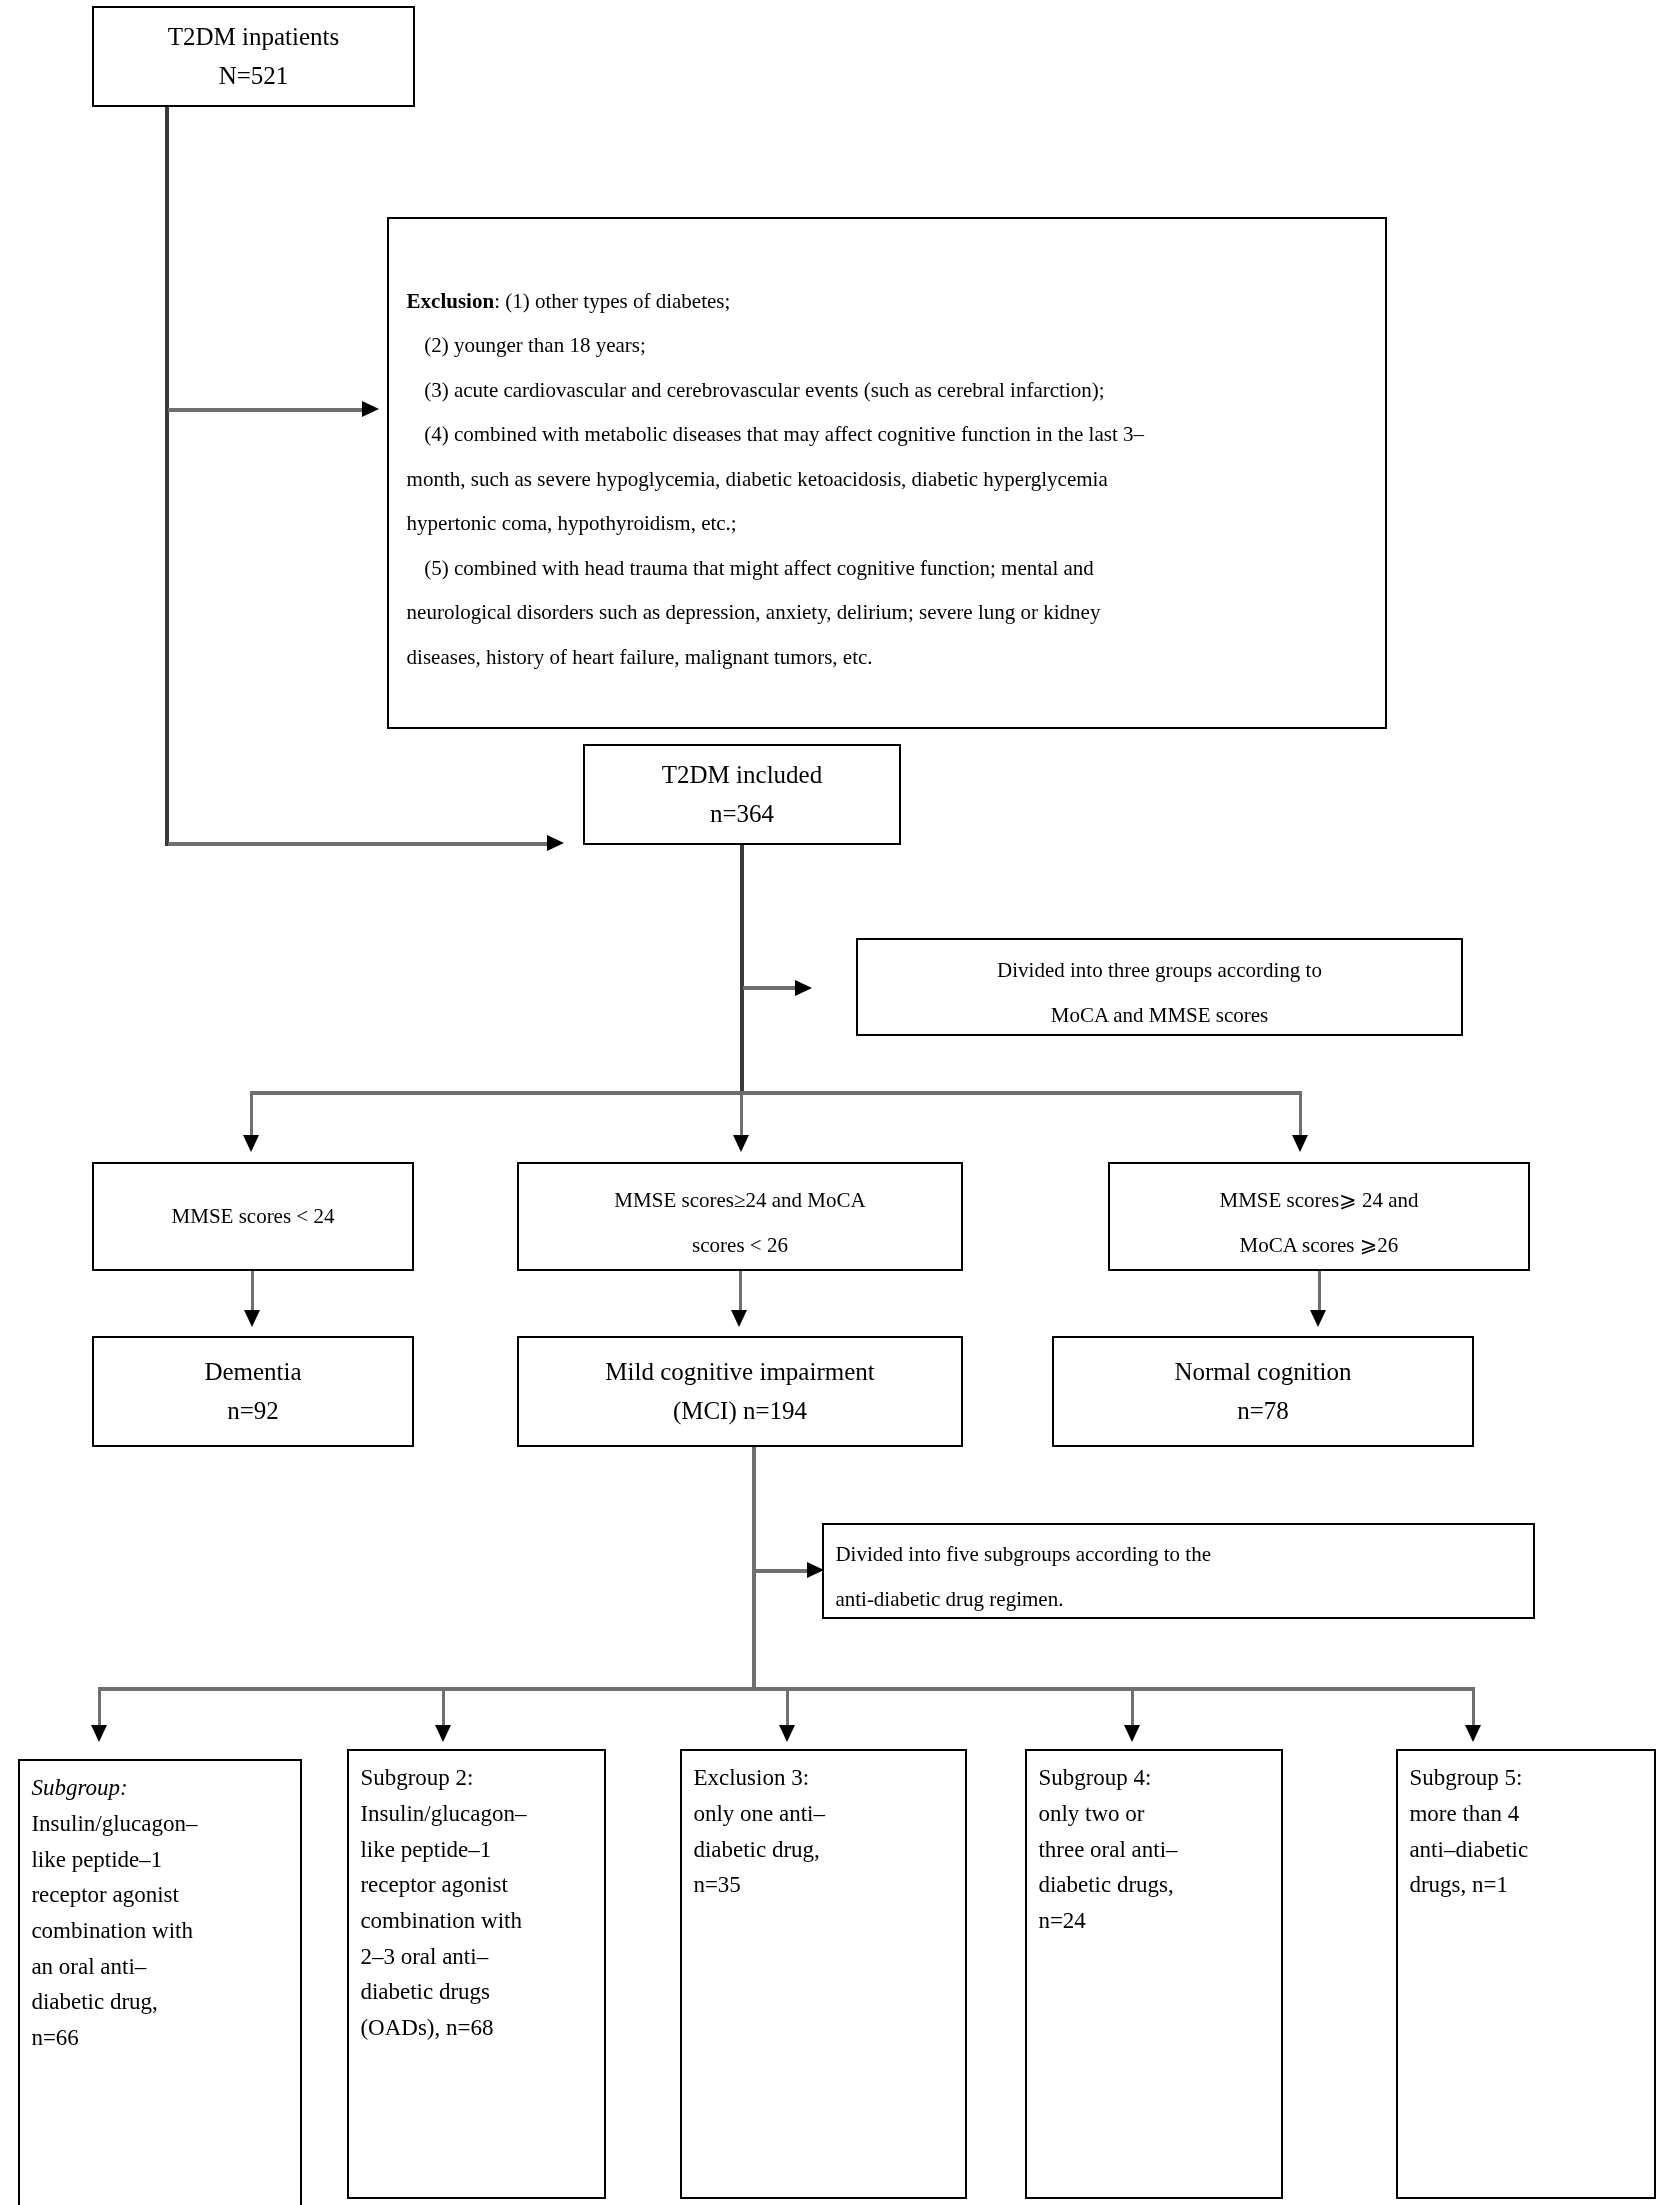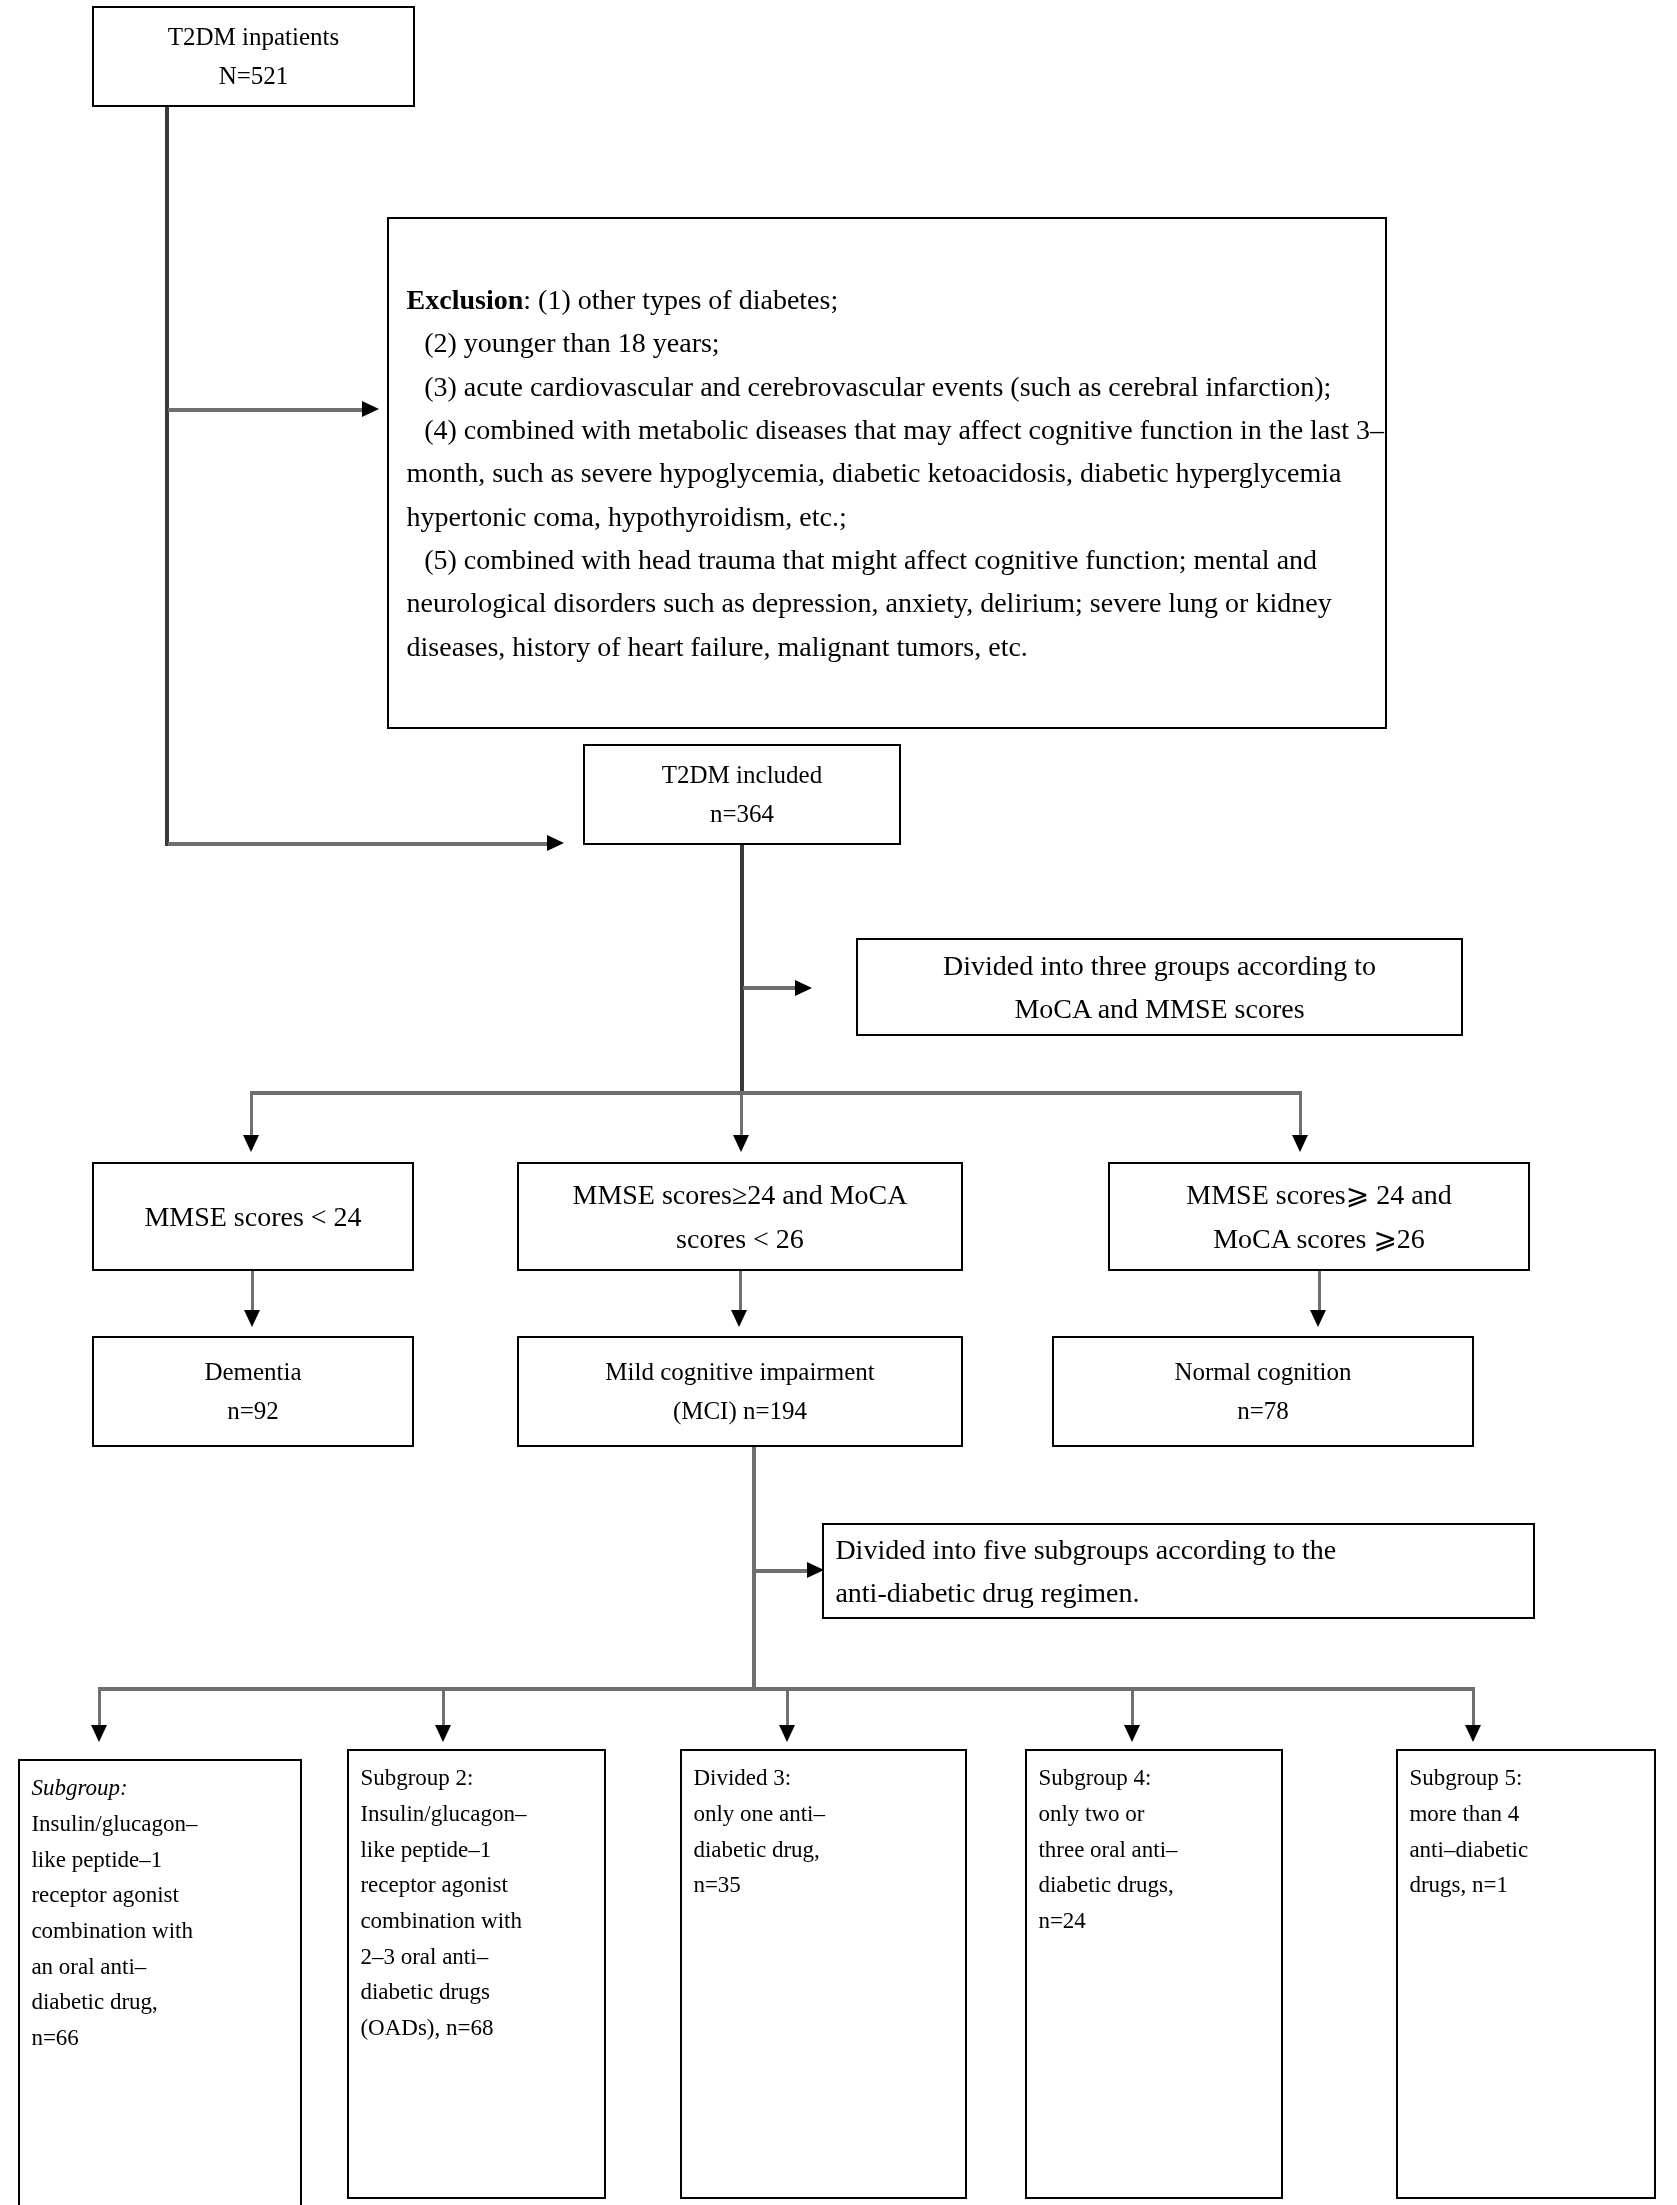--- a/index.html
+++ b/index.html
@@ -26,21 +26,21 @@
     z-index:5;
   }
   .box.center{align-items:center;text-align:center;}
   .box.left{align-items:flex-start;text-align:left;}
   .box .ln{
     display:block;
     width:100%;
     line-height:1.55;
   }
   .f44{font-size:23px;}
-  .f46{font-size:28px;}
+  .f46{font-size:21px;margin-top:12px;}
   .f48{font-size:25px;}
   .pad-excl{padding:13.4px 17.6px 13.4px 17.6px;}
   .pad-sub{padding:9.3px 11.4px;}
   .bold{font-weight:bold;}
   .ital{font-style:italic;}
   .indent{padding-left:17.6px;}
   
   .vline{position:absolute;background:#6f6f6f;width:3.6px;z-index:2;}
   .hline{position:absolute;background:#6f6f6f;height:3.6px;z-index:2;}
   .vline.dark{background:#3a3a3a;}
@@ -189,21 +189,21 @@
     <span class="ln f44">Insulin/glucagon–</span>
     <span class="ln f44">like peptide–1</span>
     <span class="ln f44">receptor agonist</span>
     <span class="ln f44">combination with</span>
     <span class="ln f44">2–3 oral anti–</span>
     <span class="ln f44">diabetic drugs</span>
     <span class="ln f44">(OADs), n=68</span>
   </div>
 
   <div class="box left pad-sub" style="left:680px;top:1749px;width:287px;height:450px;justify-content:flex-start;">
-    <span class="ln f44">Divided 3:</span>
+    <span class="ln f44">Exclusion 3:</span>
     <span class="ln f44">only one anti–</span>
     <span class="ln f44">diabetic drug,</span>
     <span class="ln f44">n=35</span>
   </div>
 
   <div class="box left pad-sub" style="left:1025px;top:1749px;width:258px;height:450px;justify-content:flex-start;">
     <span class="ln f44">Subgroup 4:</span>
     <span class="ln f44">only two or</span>
     <span class="ln f44">three oral anti–</span>
     <span class="ln f44">diabetic drugs,</span>

